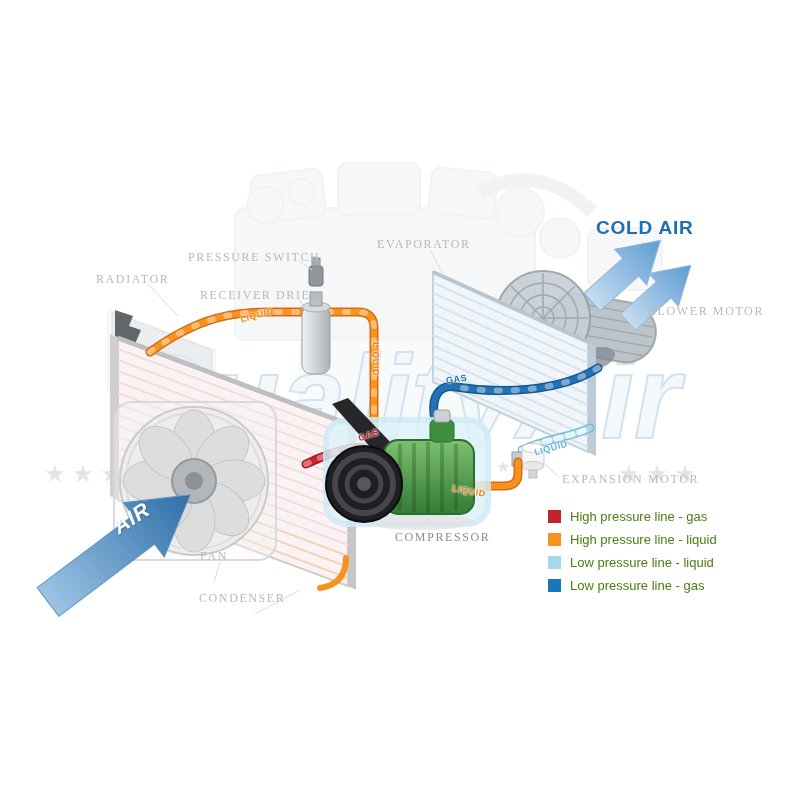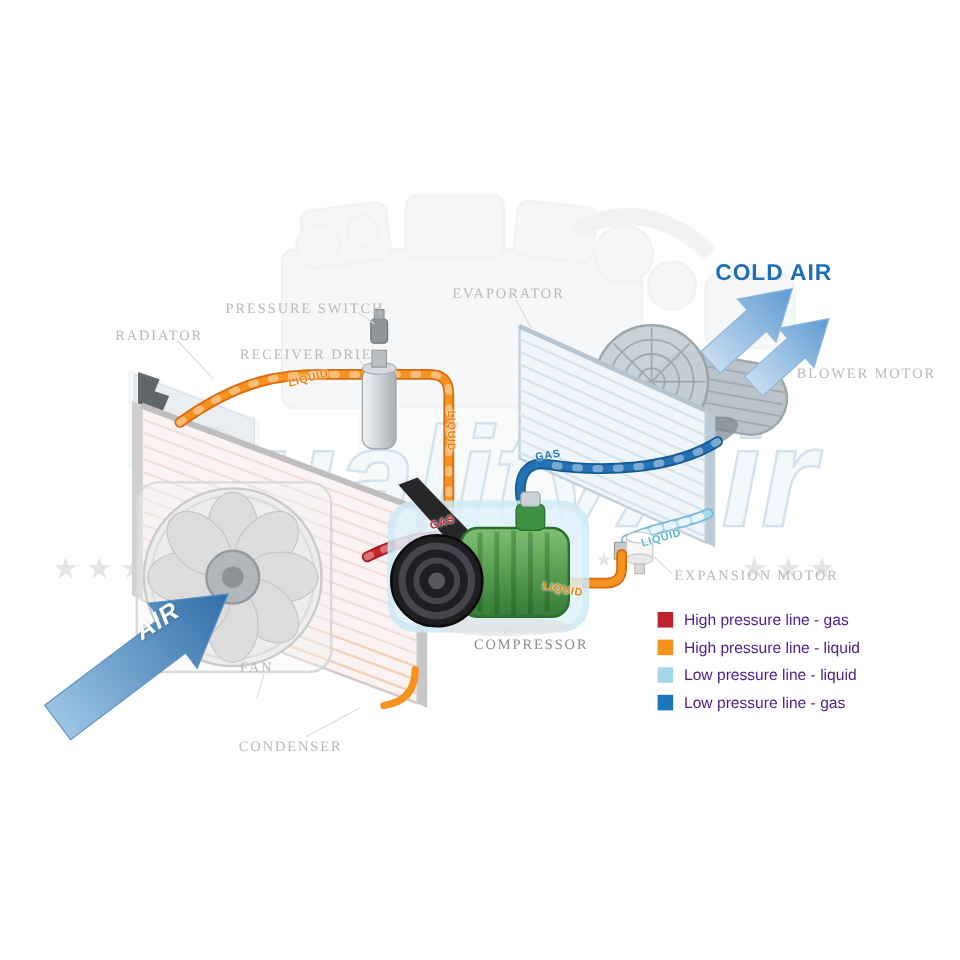--- a/index.html
+++ b/index.html
@@ -11,21 +11,21 @@
   .pipe-lbl{position:absolute;font-size:9px;font-weight:bold;letter-spacing:.6px;white-space:nowrap;
             z-index:6;text-shadow:0 0 2px #fff,0 0 2px #fff;}
   .cold-air{position:absolute;left:596px;top:217px;color:#1d6fb8;font-weight:bold;font-size:19px;
             letter-spacing:.8px;z-index:6;}
   .air-lbl{position:absolute;left:112px;top:506px;color:#fff;font-weight:bold;font-style:italic;
            font-size:21px;letter-spacing:1px;transform:rotate(-33deg);z-index:7;
            text-shadow:0 1px 2px rgba(0,0,0,.25);}
   .legend{position:absolute;left:548px;top:509px;z-index:6;}
   .legend-row{display:flex;align-items:center;margin-bottom:8px;}
   .legend-swatch{width:13px;height:13px;margin-right:9px;flex:0 0 13px;}
-  .legend-label{font-size:13px;color:#4c1d95;white-space:nowrap;}
+  .legend-label{font-size:13px;color:#4d7c0f;white-space:nowrap;}
 </style>
 </head>
 <body>
 
 <div class="stage">
 
   <svg width="800" height="800" viewBox="0 0 800 800">
     <defs>
       <linearGradient id="gradAir" x1="0" y1="0" x2="1" y2="0">
         <stop offset="0" stop-color="#9cc4e4"></stop>
@@ -264,25 +264,25 @@
       <g transform="translate(628,322) rotate(-42) scale(.92)">
         <polygon points="0,-12 52,-12 52,-24 92,0 52,24 52,12 0,12" fill="url(#gradCold)" stroke="#8fb6da" stroke-width="1"></polygon>
       </g>
     </g>
   </svg>
 
   <span class="lbl" style="left:96px;top:272px;">RADIATOR</span>
   <span class="lbl" style="left:188px;top:250px;">PRESSURE SWITCH</span>
   <span class="lbl" style="left:200px;top:288px;">RECEIVER DRIER</span>
   <span class="lbl" style="left:377px;top:237px;">EVAPORATOR</span>
-  <span class="lbl" style="left:648px;top:304px;margin-left:16px;">BLOWER MOTOR</span>
+  <span class="lbl" style="left:648px;top:304px;">BLOWER MOTOR</span>
   <span class="lbl" style="left:562px;top:472px;">EXPANSION MOTOR</span>
   <span class="lbl dark" style="left:376px;top:530px;">COMPRESSOR</span>
   <span class="lbl" style="left:200px;top:549px;">FAN</span>
-  <span class="lbl" style="left:199px;top:615px;">CONDENSER</span>
+  <span class="lbl" style="left:199px;top:591px;">CONDENSER</span>
 
   <span class="cold-air">COLD AIR</span>
   <span class="air-lbl">AIR</span>
 
   <span class="pipe-lbl" style="left:240px;top:310px;color:#e8840f;transform:rotate(-16deg);">LIQUID</span>
   <span class="pipe-lbl" style="left:381px;top:342px;color:#e8840f;transform:rotate(90deg);transform-origin:0 0;">LIQUID</span>
   <span class="pipe-lbl" style="left:452px;top:486px;color:#e8840f;transform:rotate(10deg);">LIQUID</span>
   <span class="pipe-lbl" style="left:534px;top:443px;color:#5fb3d6;transform:rotate(-16deg);">LIQUID</span>
   <span class="pipe-lbl" style="left:358px;top:430px;color:#c8232c;transform:rotate(-18deg);">GAS</span>
   <span class="pipe-lbl" style="left:446px;top:374px;color:#2272b5;transform:rotate(-8deg);">GAS</span>

